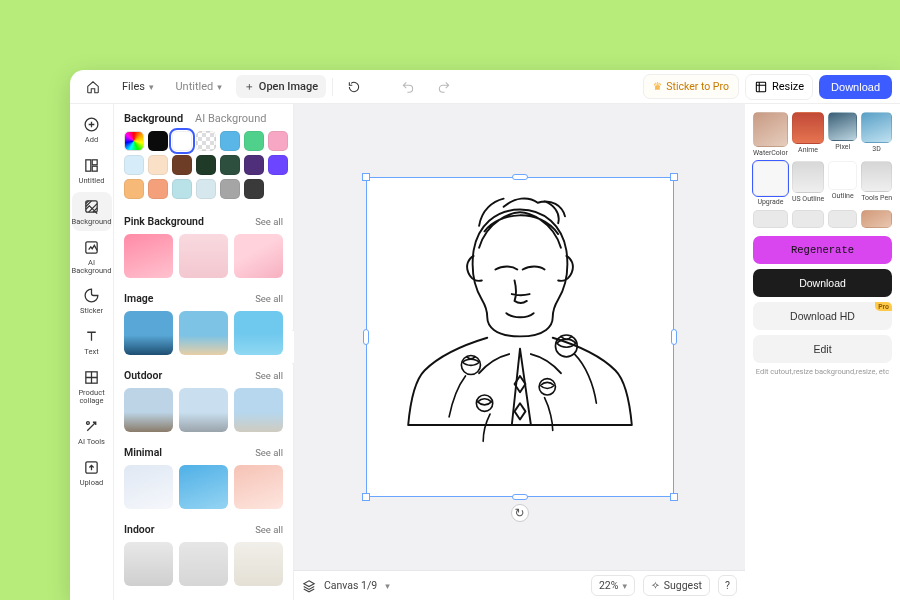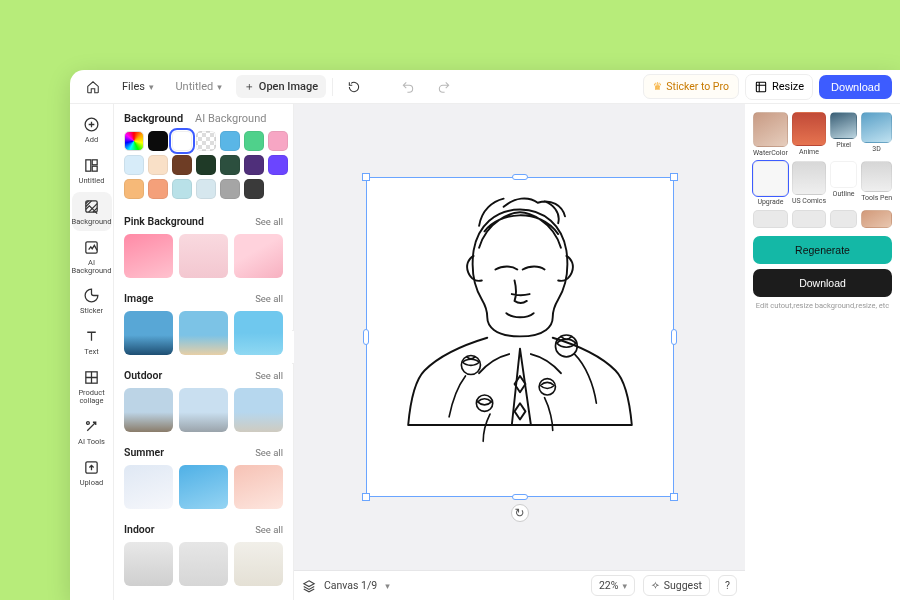--- a/index.html
+++ b/index.html
@@ -62,21 +62,21 @@
   
   .right { width: 155px; padding: 8px 8px 0; overflow-y:auto; }
   .right::-webkit-scrollbar{width:0}
   .style-grid { display:grid; grid-template-columns:repeat(4,1fr); gap:4px; }
   .style-item { display:flex; flex-direction:column; align-items:center; gap:2px; cursor:pointer;}
   .style-thumb { width:100%; aspect-ratio:1; border-radius:5px; background:#ddd; border:1px solid rgba(0,0,0,.05); background-size:cover;}
   .style-thumb.sel { outline:1.5px solid #3d5cff; }
   .style-label { font-size:7px; color:#444; white-space:nowrap; overflow:hidden;}
   .btn-row { margin-top:8px; display:flex; flex-direction:column; gap:5px;}
   .btn { font-size:10.5px; padding:8px 0; border-radius:7px; border:none; cursor:pointer; text-align:center; font-weight:500;}
-  .btn.regen { background:#14b8a6; color:#111;}
+  .btn.regen { background:#d946ef; color:#111;font-family:Liberation Mono, monospace;}
   .btn.dl { background:#1c1c1c; color:#fff;}
   .btn.hd { background:#f3f3f3; color:#333; position:relative;}
   .btn.edit { background:#f3f3f3; color:#333;}
   .pro-tag { position:absolute; right:0; top:0; font-size:6.5px; background:#ffc94a; color:#8a5700; padding:1px 3px; border-radius:0 5px 0 5px; font-weight:600;}
   .edit-hint { font-size:7.5px; color:#999; text-align:center; margin-top:4px; line-height:1.2;}
 </style>
 </head>
 <body>
 
 <div class="app-window">
@@ -284,21 +284,21 @@
               <div class="see-all">See all</div>
             </div>
             <div class="thumb-row">
               <div class="thumb" style="background: linear-gradient(rgb(188, 212, 230) 55%, rgb(138, 124, 106));"></div>
               <div class="thumb" style="background: linear-gradient(rgb(201, 223, 240) 55%, rgb(154, 163, 170));"></div>
               <div class="thumb" style="background: linear-gradient(rgb(182, 215, 238) 55%, rgb(207, 203, 192));"></div>
             </div>
           </div>
           <div class="cat">
             <div class="cat-head">
-              <div class="cat-title">Summer</div>
+              <div class="cat-title">Minimal</div>
               <div class="see-all">See all</div>
             </div>
             <div class="thumb-row">
               <div class="thumb" style="background: linear-gradient(160deg, rgb(223, 232, 244), rgb(246, 247, 251));"></div>
               <div class="thumb" style="background: linear-gradient(160deg, rgb(79, 176, 230), rgb(149, 212, 243));"></div>
               <div class="thumb" style="background: linear-gradient(160deg, rgb(246, 194, 181), rgb(253, 230, 223));"></div>
             </div>
           </div>
           <div class="cat">
             <div class="cat-head">
@@ -389,21 +389,21 @@
           <div class="style-item">
             <div class="style-thumb" style="background: linear-gradient(160deg, rgb(90, 160, 199), rgb(191, 225, 240));"></div>
             <div class="style-label">3D</div>
           </div>
           <div class="style-item">
             <div class="style-thumb sel" style="background: rgb(247, 247, 247);"></div>
             <div class="style-label">Upgrade</div>
           </div>
           <div class="style-item">
             <div class="style-thumb" style="background: linear-gradient(rgb(216, 216, 216), rgb(239, 239, 239));"></div>
-            <div class="style-label">US Comics</div>
+            <div class="style-label">US Outline</div>
           </div>
           <div class="style-item">
             <div class="style-thumb" style="background: rgb(255, 255, 255);"></div>
             <div class="style-label">Outline</div>
           </div>
           <div class="style-item">
             <div class="style-thumb" style="background: linear-gradient(rgb(214, 214, 214), rgb(239, 239, 239));"></div>
             <div class="style-label">Tools Pen</div>
           </div>
           <div class="style-item">
@@ -415,18 +415,20 @@
           <div class="style-item">
             <div class="style-thumb" style="background: rgb(233, 233, 233); height: 18px; aspect-ratio: auto;"></div>
           </div>
           <div class="style-item">
             <div class="style-thumb" style="background: linear-gradient(150deg, rgb(210, 154, 122), rgb(232, 198, 175)); height: 18px; aspect-ratio: auto;"></div>
           </div>
         </div>
       <div class="btn-row">
         <button class="btn regen">Regenerate</button>
         <button class="btn dl">Download</button>
+        <button class="btn hd"><span>Download HD</span><span class="pro-tag">Pro</span></button>
+        <button class="btn edit">Edit</button>
       </div>
       <div class="edit-hint">Edit cutout,resize background,resize, etc</div>
     </div>
 
   </div>
 </div>
 
 </body></html>

